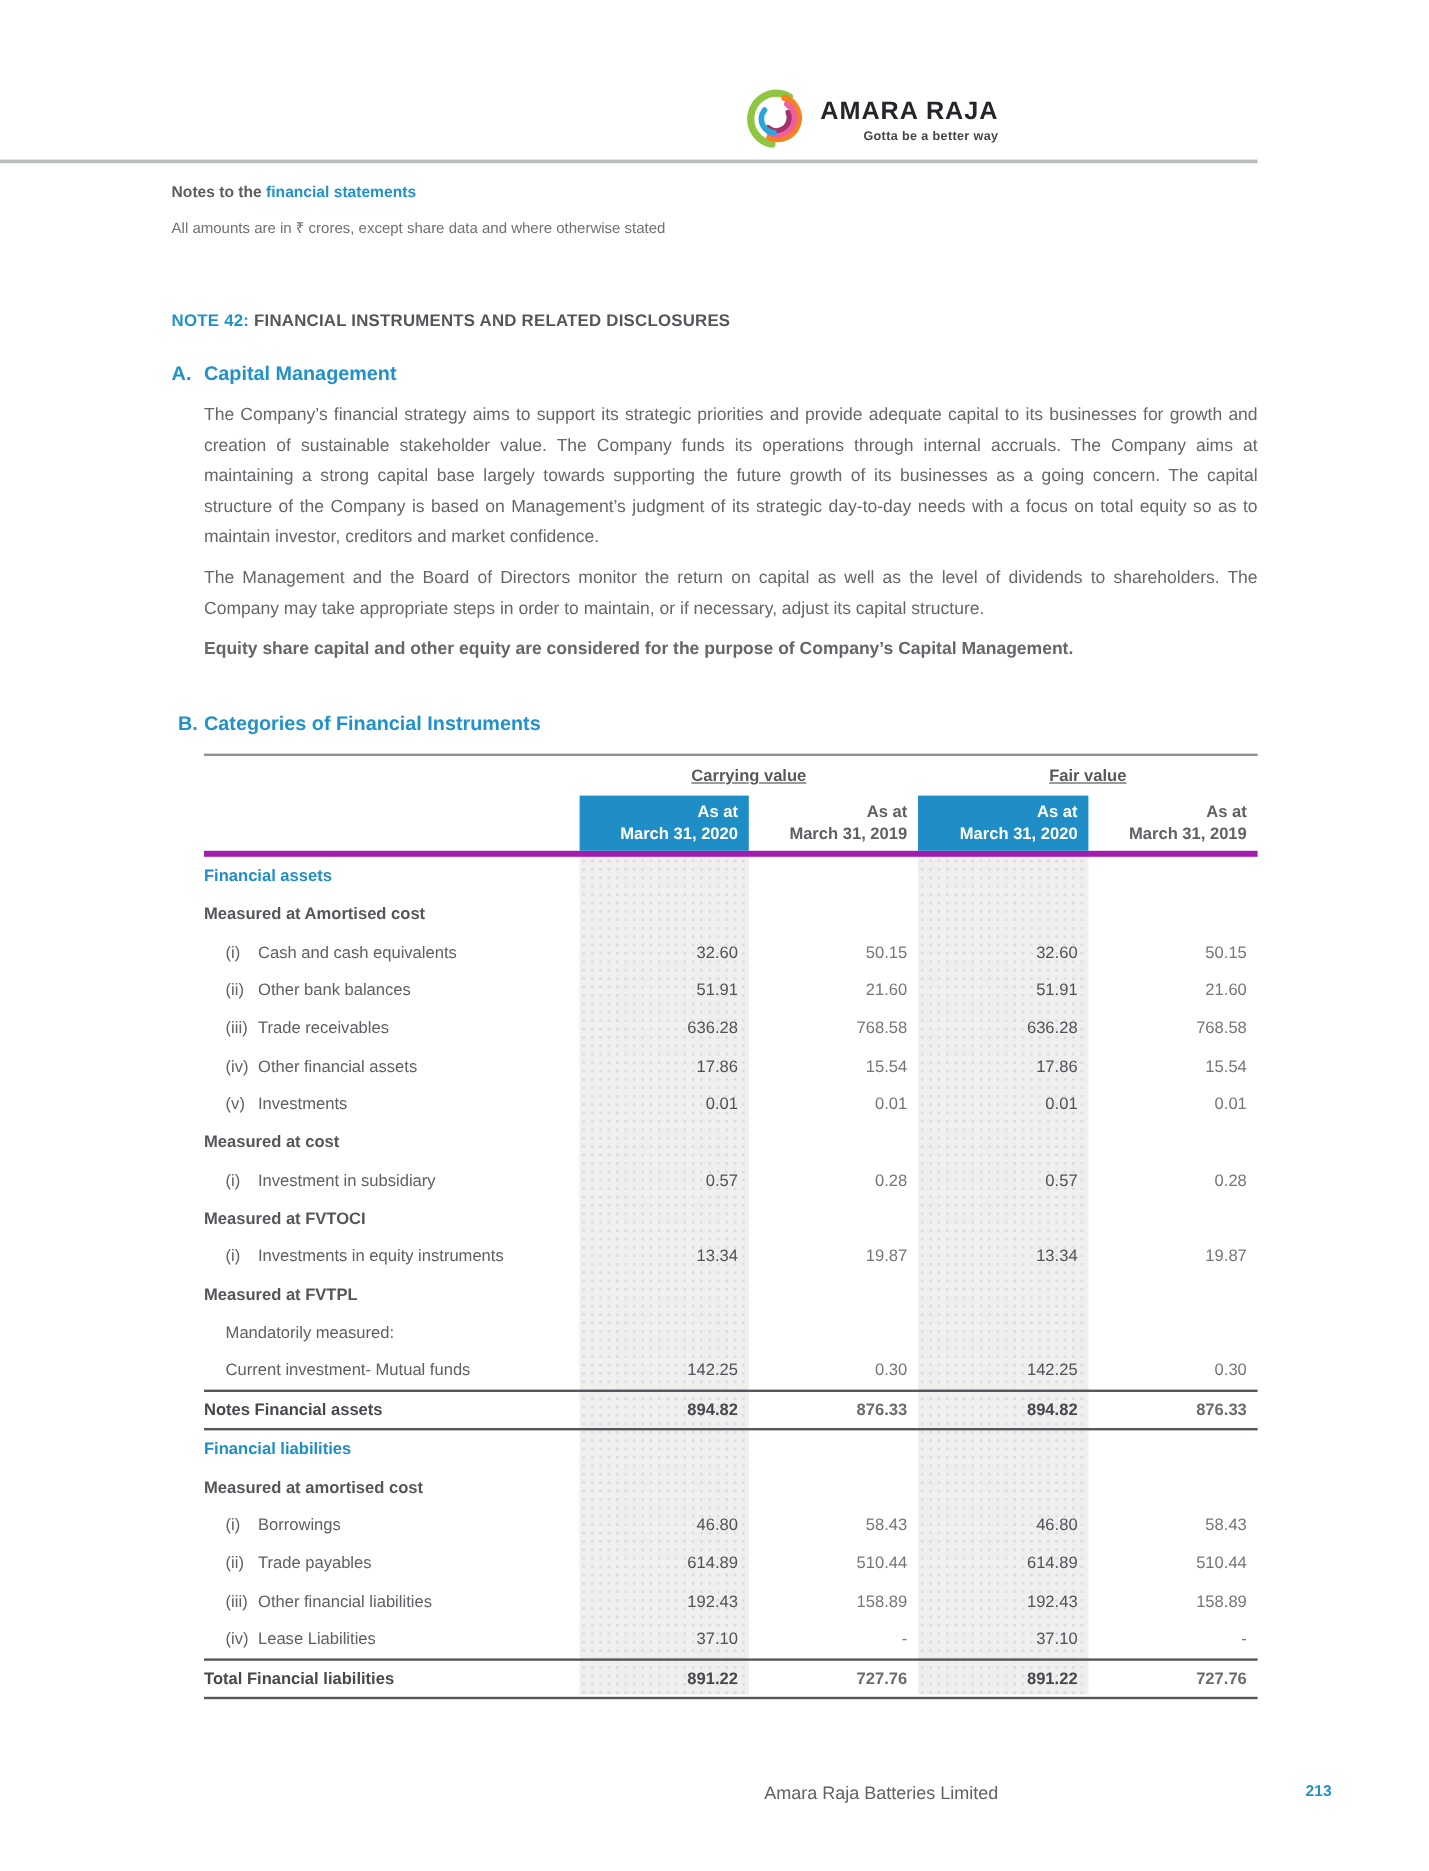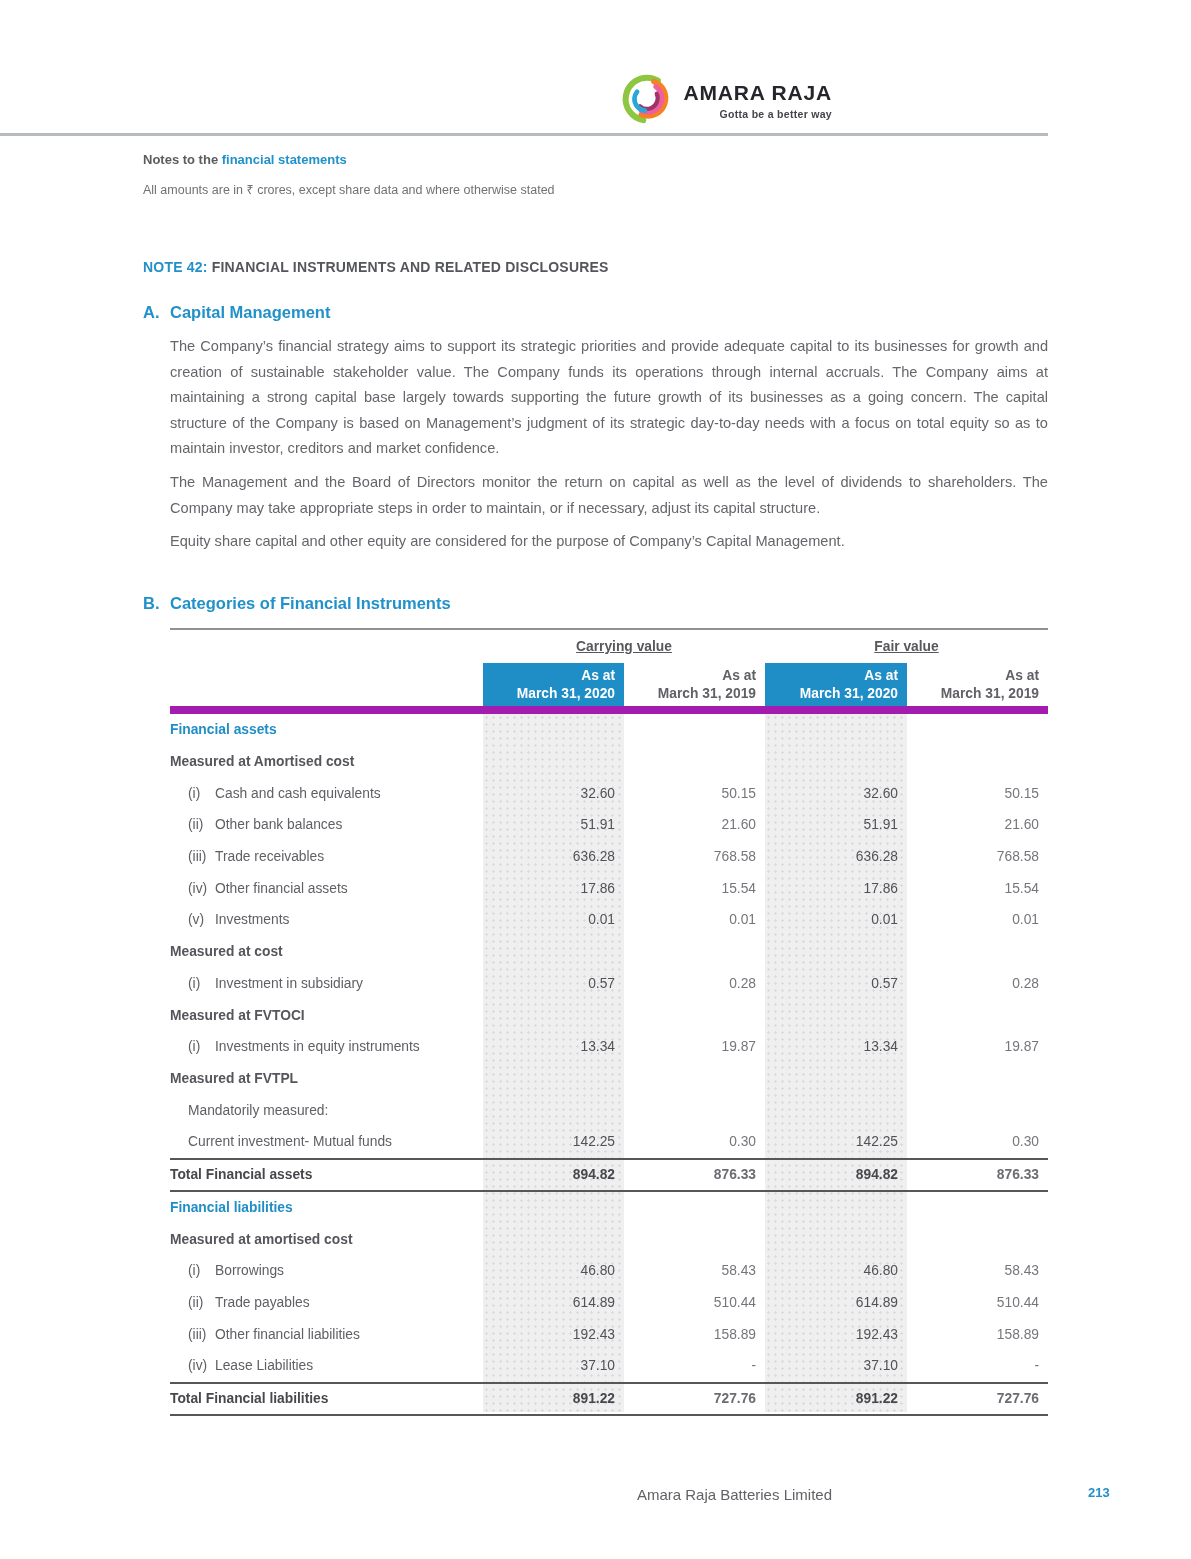--- a/index.html
+++ b/index.html
@@ -19,42 +19,42 @@
   .doc-title .accent { color:#2191c9; }
   .doc-subtitle { position:absolute; top:181px; left:143px; font-size:12.5px; color:#707175; }
 
   
   .note-heading { position:absolute; top:259px; left:143px; font-size:14px; font-weight:bold; color:#55565c; letter-spacing:0.2px; }
   .note-heading .accent { color:#2191c9; }
 
   .sec-heading { position:absolute; left:143px; font-size:16.5px; font-weight:bold; color:#2191c9; }
   .sec-heading .sec-label { display:inline-block; width:27px; }
   .sec-a { top:303px; }
-  .sec-b { top:594px; }
+  .sec-b { top:594px;text-align:center; }
 
   
   .paras { position:absolute; top:334px; left:170px; width:878px; }
   .para { font-size:14.6px; line-height:25.6px; text-align:justify; color:#65666b; margin-bottom:8px; }
-  .para:last-child { margin-bottom:0; }
+  .para:last-child { margin-bottom:0;font-weight:bold; }
 
   
   .fin-table { position:absolute; top:628px; left:170px; width:878px; height:784px;
                border-top:2px solid #8f9295; font-size:13.8px; }
   .strip { position:absolute; top:84px; bottom:0; background-color:#efeff0;
            background-image:radial-gradient(circle, #dbdbde 1px, transparent 1.3px);
            background-size:7px 7px; }
   .strip.s1 { left:313px; width:141px; }
   .strip.s2 { left:595px; width:142px; }
 
   .grid { display:grid; grid-template-columns:313px 141px 141px 142px 141px; position:relative; }
   .group-row { height:33px; align-items:center; }
   .group-cell { font-weight:bold; color:#57585c; text-align:center;text-decoration:underline; }
   .gc1 { grid-column:2 / 4; } .gc2 { grid-column:4 / 6; }
 
-  .colhead-row { height:51px; border-bottom:8px solid #a21caf; }
+  .colhead-row { height:51px; border-bottom:5px solid #a21caf; }
   .colhead { text-align:right; padding-right:9px; font-weight:bold; color:#606166;
              display:flex; flex-direction:column; justify-content:center; line-height:18px; }
   .colhead.hl { background:#1f8ec6; color:#ffffff; }
 
   .trow { height:31.7px; align-items:center; }
   .trow .c { height:100%; display:flex; align-items:center; }
   .cell-label { color:#5f6065; padding-left:0; }
   .cell-val { justify-content:flex-end; padding-right:9px; }
   .v2020 { color:#515257; }
   .v2019 { color:#75767b; }
@@ -266,21 +266,21 @@
           <div class="c cell-label">
             <span>Current investment- Mutual funds</span>
           </div>
           <div class="c cell-val v2020">142.25</div>
           <div class="c cell-val v2019">0.30</div>
           <div class="c cell-val v2020">142.25</div>
           <div class="c cell-val v2019">0.30</div>
         </div>
         <div class="grid trow total">
           <div class="c cell-label">
-            <span>Total Financial assets</span>
+            <span>Notes Financial assets</span>
           </div>
           <div class="c cell-val v2020">894.82</div>
           <div class="c cell-val v2019">876.33</div>
           <div class="c cell-val v2020">894.82</div>
           <div class="c cell-val v2019">876.33</div>
         </div>
         <div class="grid trow section">
           <div class="c cell-label">
             <span>Financial liabilities</span>
           </div>

